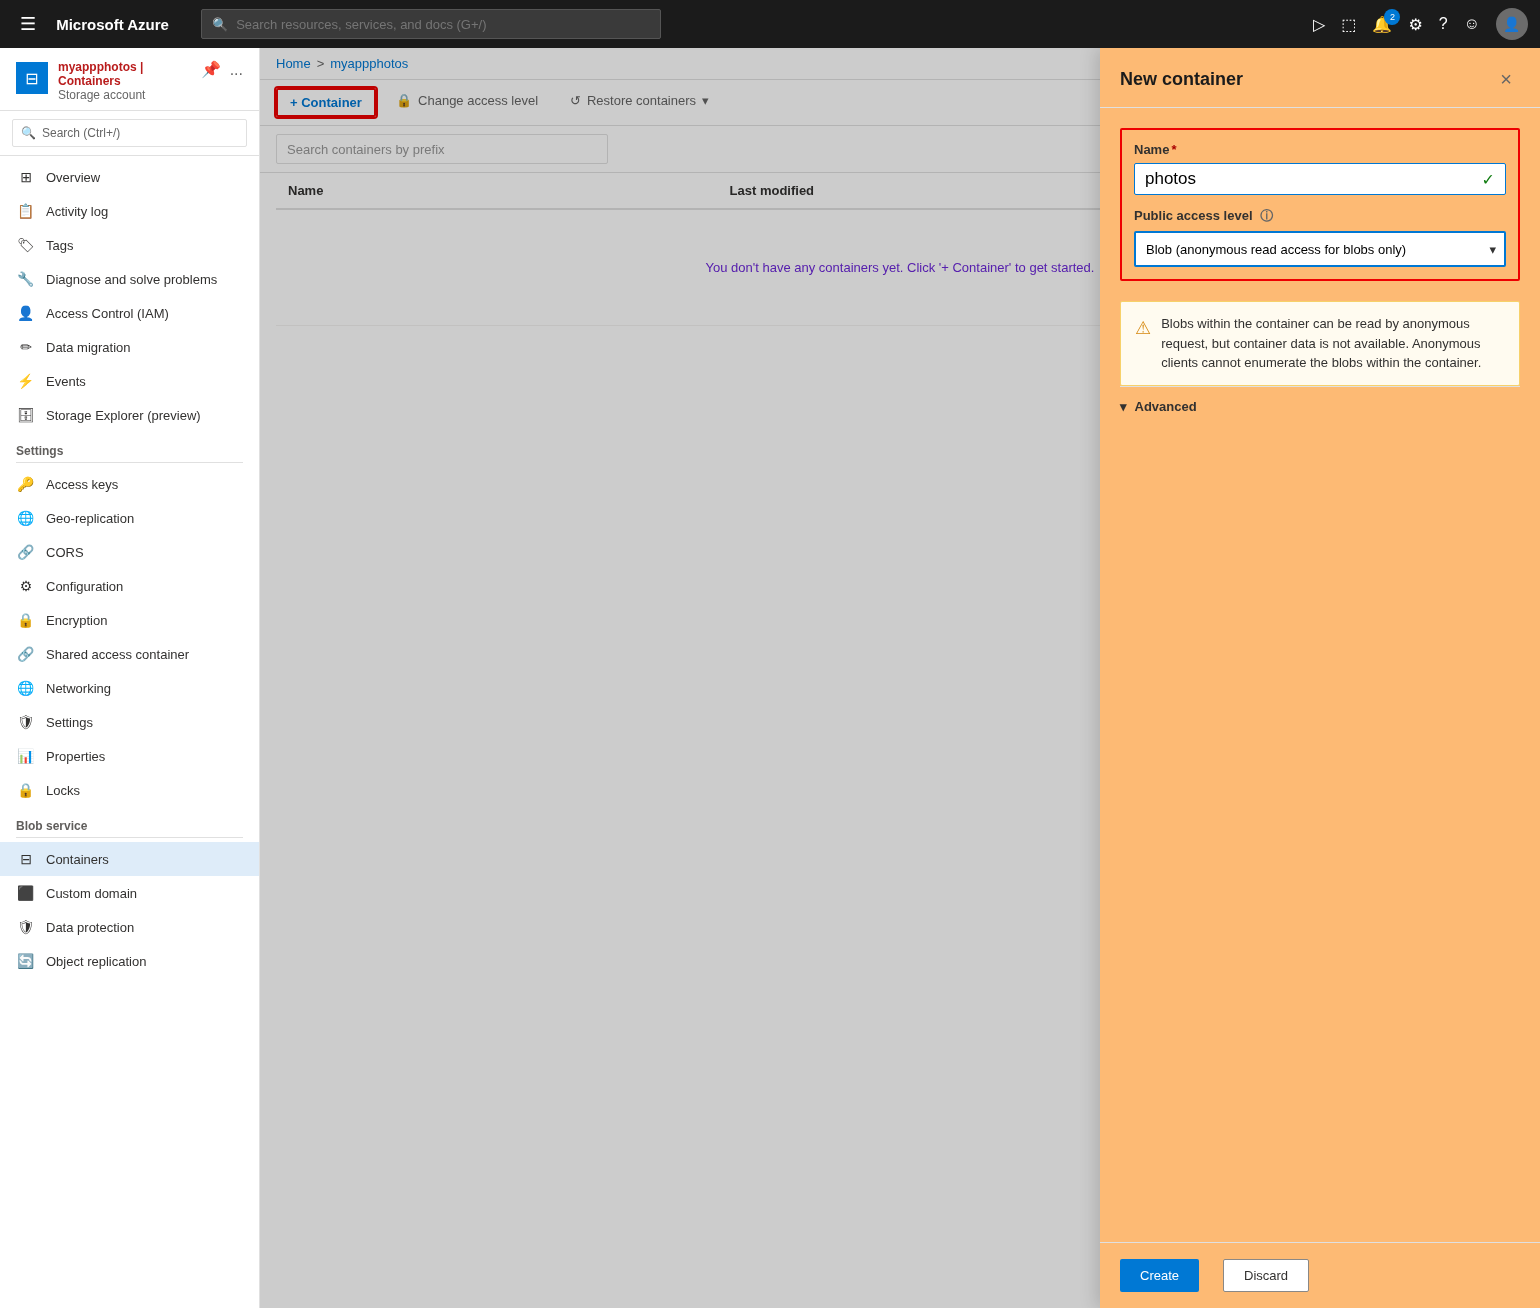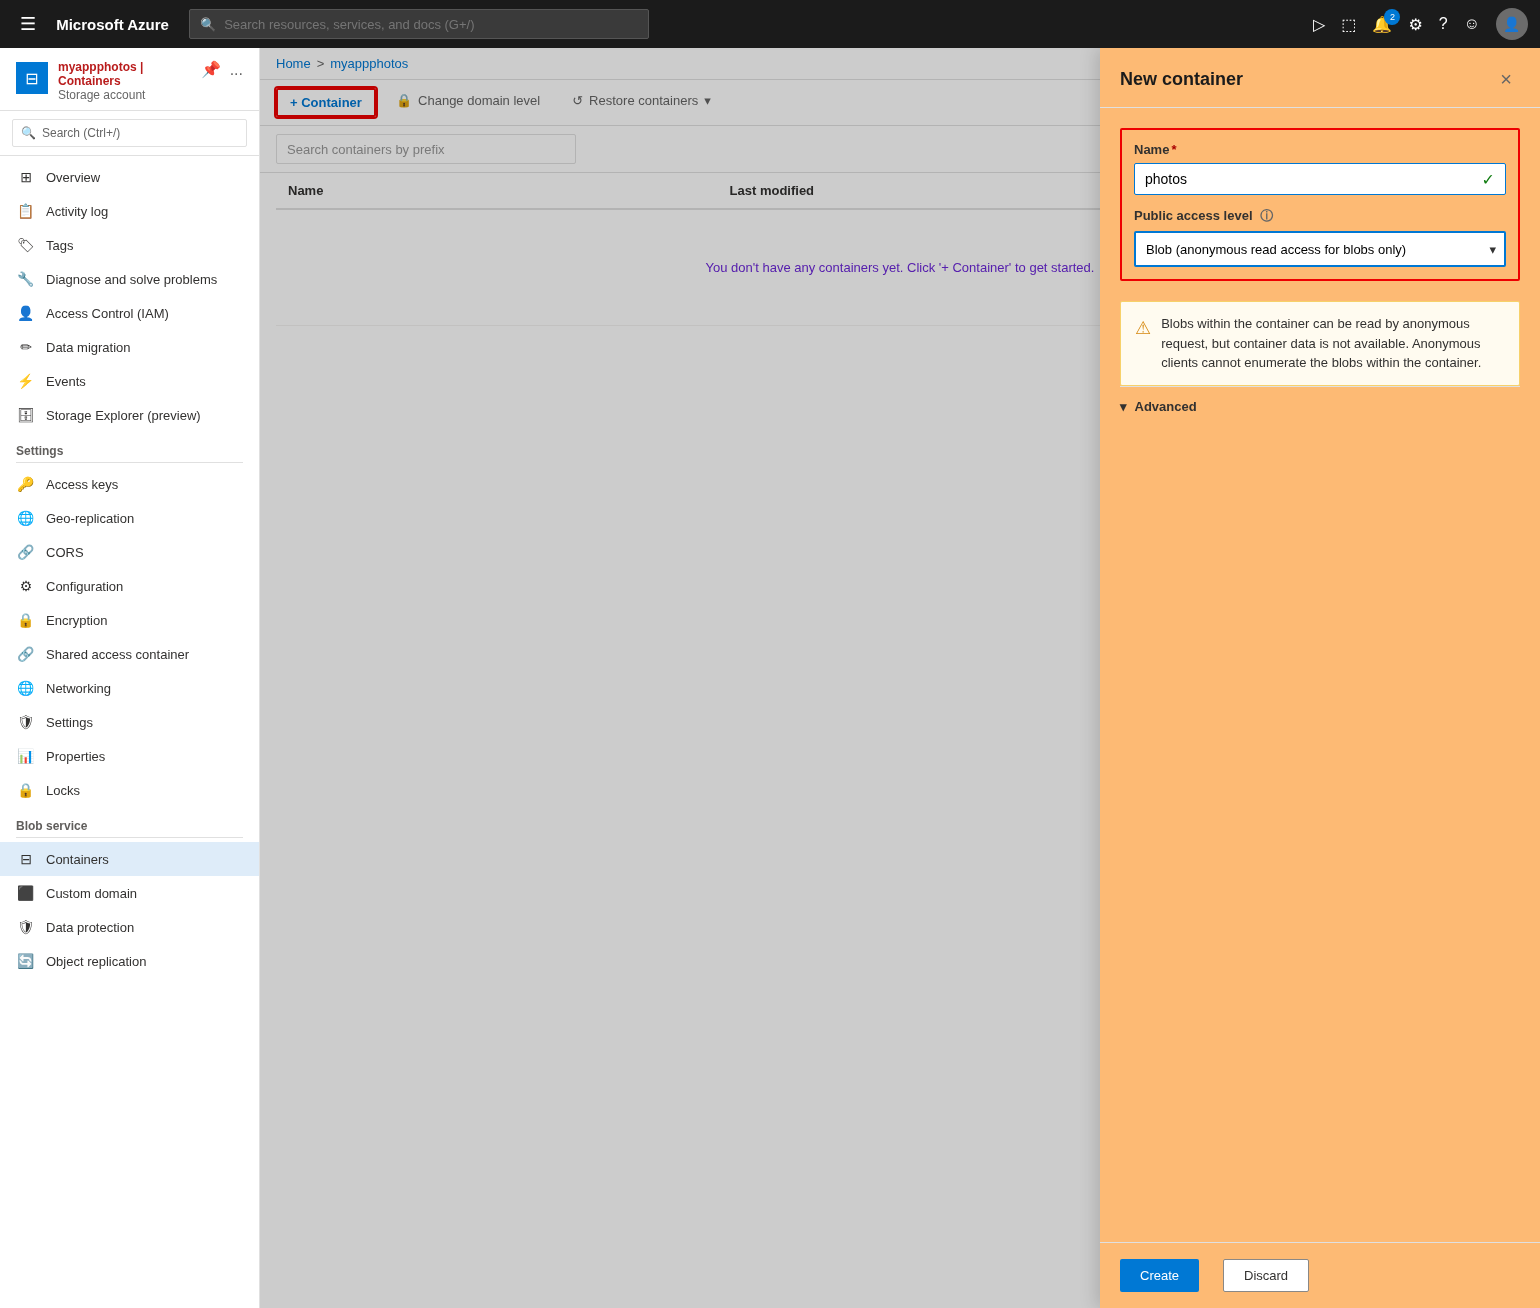--- a/index.html
+++ b/index.html
@@ -9,21 +9,21 @@
     .topnav {
       background: #1b1b1b;
       height: 48px;
       display: flex;
       align-items: center;
       padding: 0 12px;
       gap: 12px;
       color: white;
     }
     .topnav-hamburger { color: white; font-size: 18px; cursor: pointer; padding: 4px 8px; }
-    .topnav-logo { color: white; font-size: 15px; font-weight: 600; margin-right: 8px; white-space: nowrap; }
+    .topnav-logo { color: white; font-size: 15px; font-weight: 600; margin-right: 20px; white-space: nowrap; }
     .topnav-search {
       flex: 1;
       max-width: 460px;
       background: #3a3a3a;
       border: 1px solid #555;
       border-radius: 2px;
       height: 30px;
       display: flex;
       align-items: center;
       padding: 0 10px;
@@ -200,21 +200,21 @@
     .search-bar {
       padding: 8px 16px;
       border-bottom: 1px solid #e0e0e0;
     }
     .search-input-box {
       height: 30px;
       border: 1px solid #e0e0e0;
       border-radius: 2px;
       padding: 0 10px;
       font-size: 13px;
-      width: 300px;
+      width: 332px;
       display: flex; align-items: center;
       gap: 8px; color: #999;
     }
 
     
     .table-area { flex: 1; overflow-y: auto; padding: 0 16px; }
     .table { width: 100%; border-collapse: collapse; font-size: 13px; }
     .table th {
       text-align: left;
       padding: 10px 12px;
@@ -519,21 +519,21 @@
     <div class="breadcrumb">
       <a href="#">Home</a>
       <span class="breadcrumb-sep">&gt;</span>
       <a href="#">myappphotos</a>
     </div>
 
     <div class="toolbar">
       <button class="toolbar-btn primary red-border">+ Container</button>
       <button class="toolbar-btn-plain">
         <span>🔒</span>
-        <span>Change domain level</span>
+        <span>Change access level</span>
       </button>
       <button class="toolbar-btn-plain">
         <span>↺</span>
         <span>Restore containers</span>
         <span>▾</span>
       </button>
     </div>
 
     <div class="search-bar">
       <div class="search-input-box">
@@ -568,21 +568,21 @@
       </div>
 
       <div class="panel-body">
 
         <div style="border: 2px solid #e00; padding: 12px; border-radius: 2px; margin-bottom: 20px;">
           <div class="form-group" style="margin-bottom: 12px;">
             <label class="form-label">
               <span>Name</span><span class="required">*</span>
             </label>
             <div style="display:flex; align-items:center; border: 1px solid #0078d4; border-radius:2px; padding: 0 10px; height:32px; background:white;">
-              <input type="text" value="photos" style="flex: 1 1 0%; border: none; outline: none; font-size: 14px;">
+              <input type="text" value="photos" style="flex: 1 1 0%; border: none; outline: none; font-size: 17px;">
               <span class="check-icon">✓</span>
             </div>
           </div>
 
           <div class="form-group" style="margin-bottom:0;">
             <label class="form-label">
               <span>Public access level</span>
               <span class="info-icon">ⓘ</span>
             </label>
             <div class="select-wrapper">

